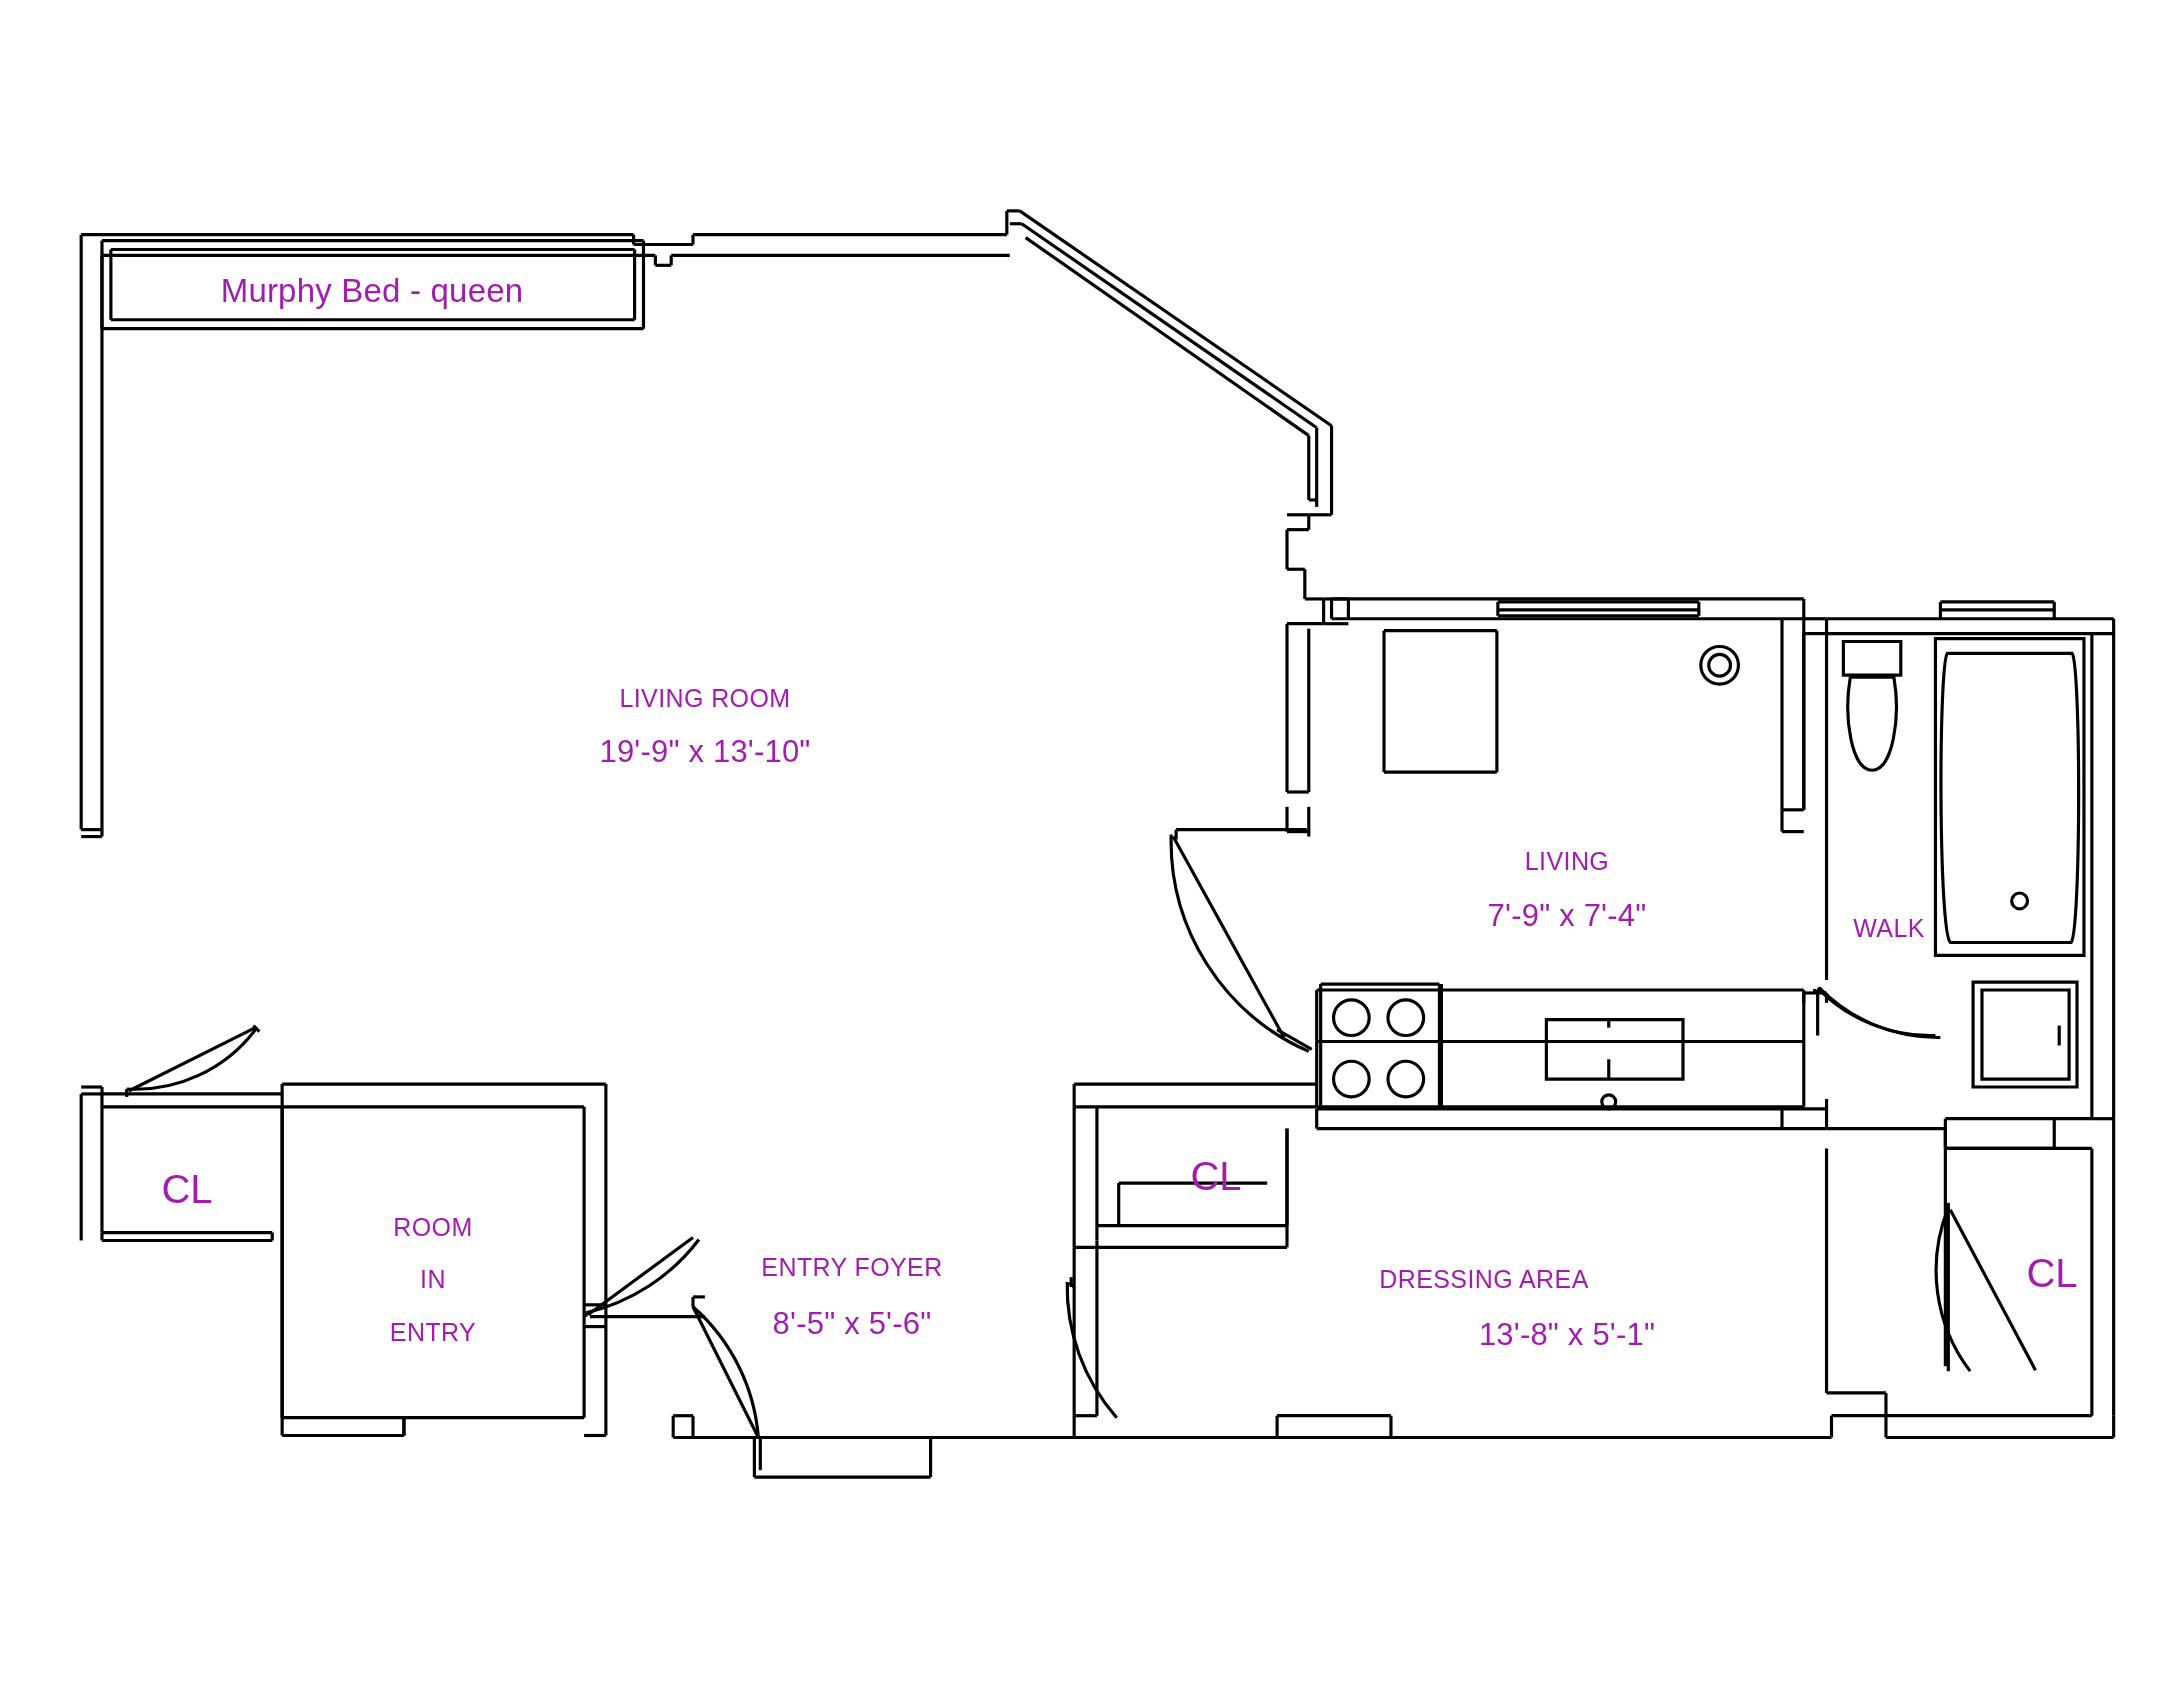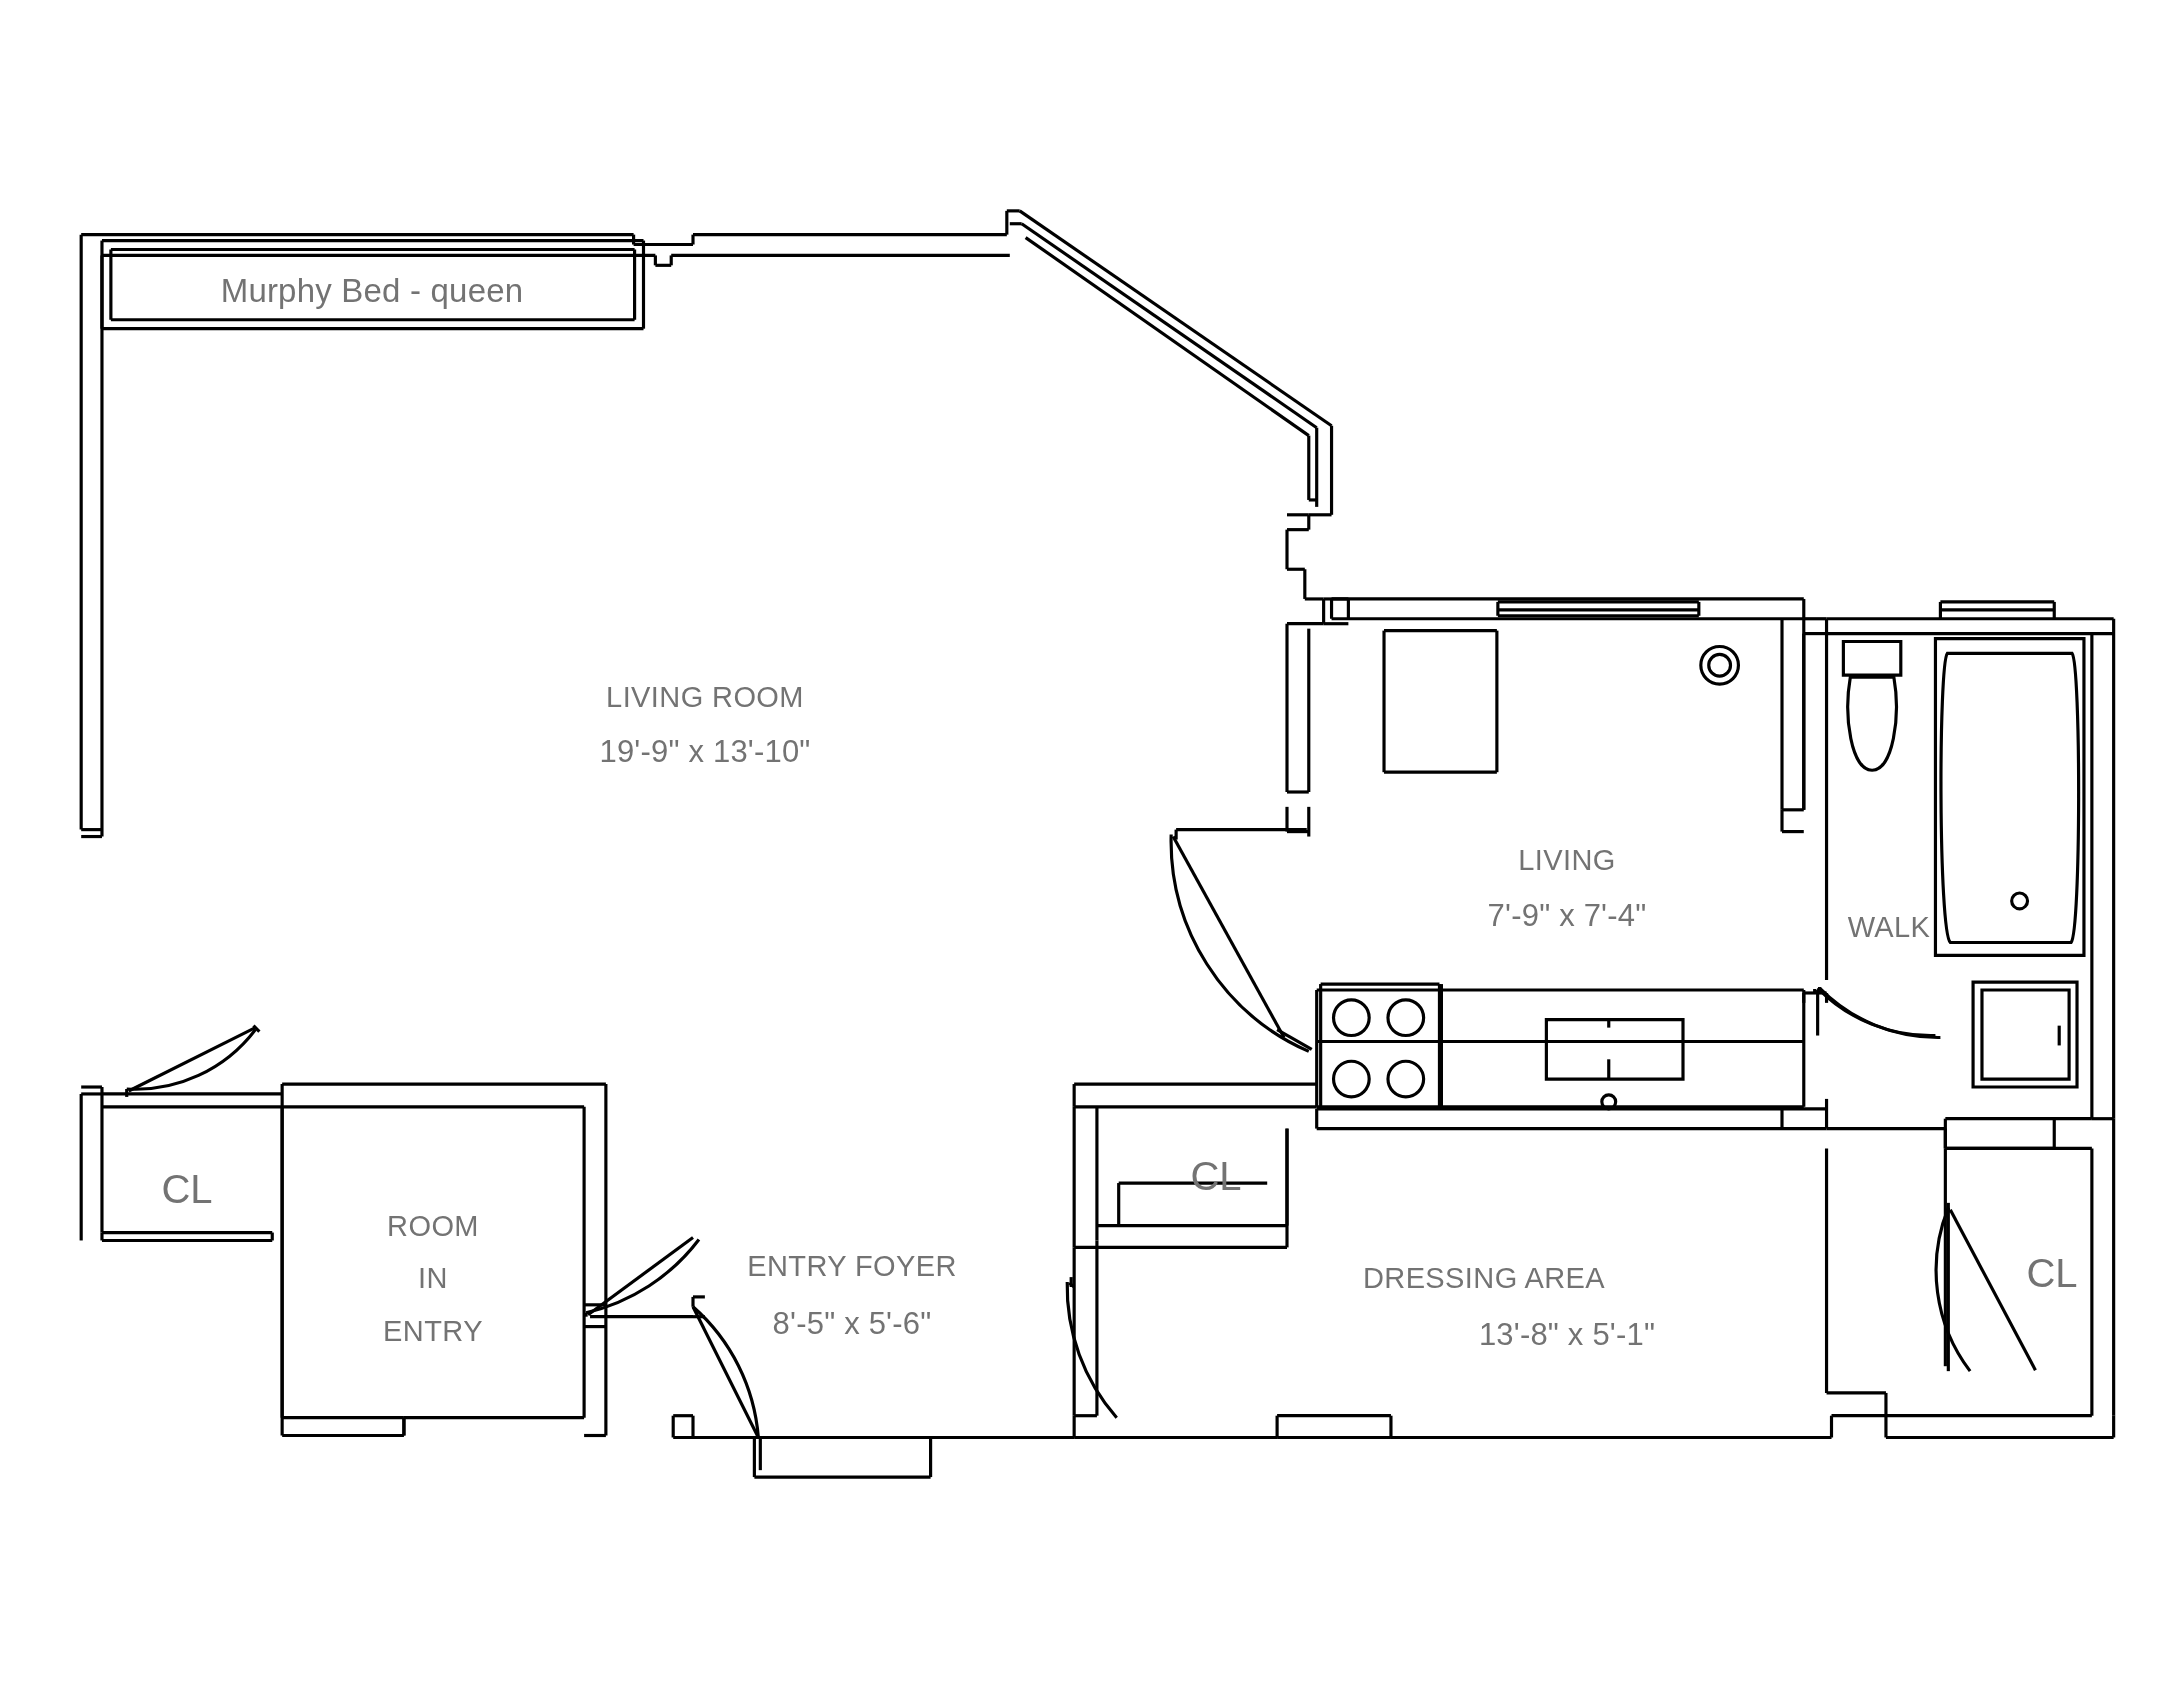--- a/index.html
+++ b/index.html
@@ -26,24 +26,24 @@
     width: 2178px;
     height: 1683px;
     display: block;
   }
   .lbl {
     position: absolute;
     text-align: center;
     white-space: pre;
     line-height: 1.22;
     font-family: "Liberation Sans", sans-serif;
-    color: #737373;
+    color: #a21caf;
   }
   .lbl-room {
-    font-size: 29px;
+    font-size: 25px;
     letter-spacing: 0.4px;
   }
   .lbl-dim {
     font-size: 31px;
     letter-spacing: 0.2px;
   }
   .lbl-small {
     font-size: 40px;
   }
   .lbl-murphy {

